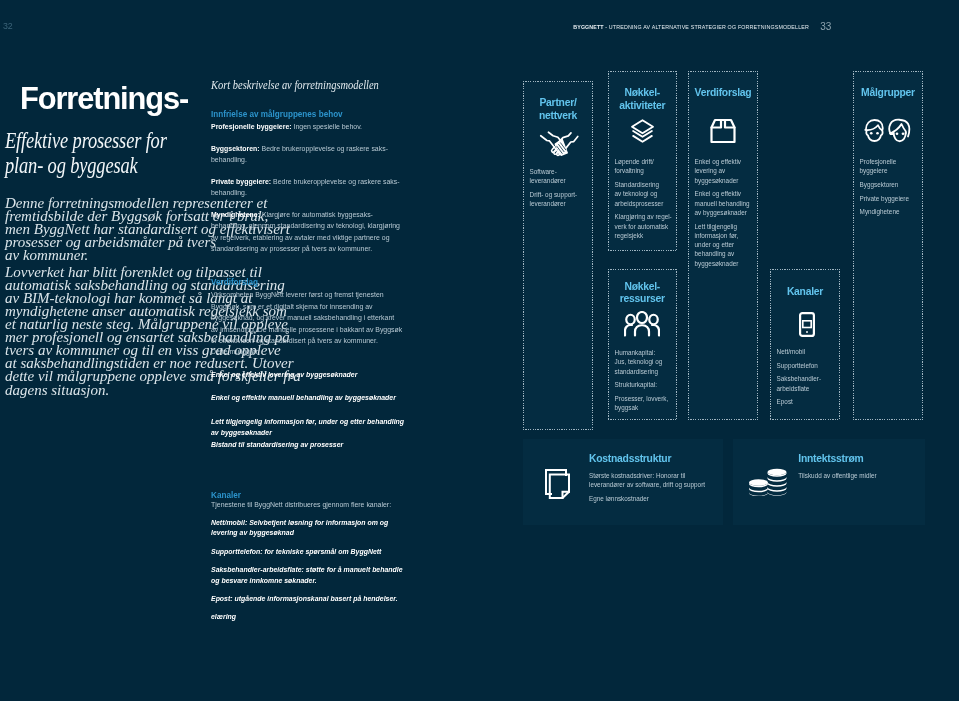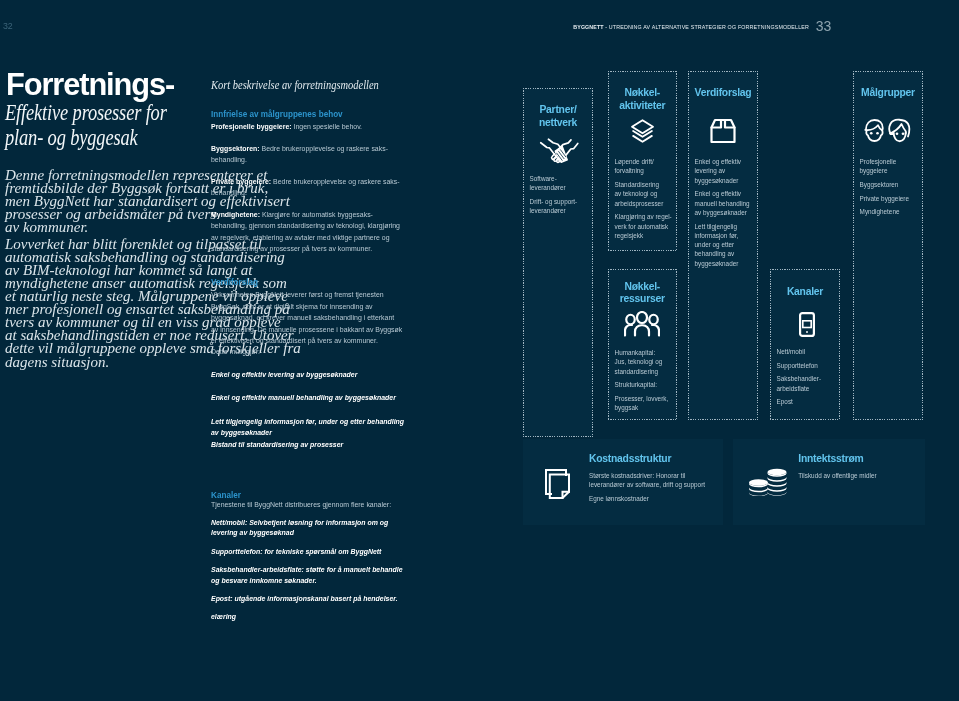--- a/index.html
+++ b/index.html
@@ -6,25 +6,25 @@
   body{width:959px;height:701px;overflow:hidden;
        font-family:"Liberation Sans",sans-serif;
        -webkit-font-smoothing:antialiased;}
   .page{position:relative;width:867px;height:701px;background:#02273b;}
 
   
   .hdr-left{position:absolute;left:2.9px;top:22.1px;font-size:8.8px;line-height:9px;color:#3c6479;letter-spacing:0;}
   .hdr-right{position:absolute;right:58px;top:23.6px;font-size:5.3px;line-height:6px;color:#e8eef2;
              letter-spacing:.18px;white-space:nowrap;}
   .hdr-right b{font-weight:bold;letter-spacing:.1px;}
-  .hdr-pg{position:absolute;right:35.6px;top:21.8px;font-size:14px;line-height:9px;color:#8fa5b0;}
+  .hdr-pg{position:absolute;right:35.6px;top:21.8px;font-size:10px;line-height:9px;color:#8fa5b0;}
 
   
   .intro{position:absolute;left:5px;top:69px;width:200px;}
-  .intro h1{margin:1px;font-size:30.8px;line-height:30.5px;font-weight:bold;color:#ffffff;letter-spacing:-1.1px;}
+  .intro h1{margin:15px;font-size:30.8px;line-height:30.5px;font-weight:bold;color:#ffffff;letter-spacing:-1.1px;}
   .intro h2{margin:-1.5px 0 0 0;font-family:"Liberation Serif",serif;font-style:italic;
             font-size:23.8px;line-height:24.5px;font-weight:normal;color:#f2f6f8;letter-spacing:-.2px;
             transform:scaleX(.775);transform-origin:0 0;width:129%;white-space:nowrap;}
   .intro p{margin:0;font-family:"Liberation Serif",serif;font-style:italic;font-size:15px;white-space:nowrap;
            line-height:13.1px;color:#dbe5ea;text-align:left;}
   .intro .p1{margin-top:19.5px;}
   .intro .p2{margin-top:3.7px;}
 
   
   .desc{position:absolute;left:210.6px;top:78.5px;width:214.5px;
@@ -57,21 +57,21 @@
   .bx .bi{position:absolute;left:1px;right:1px;text-align:center;line-height:0;}
   .bx .bl{position:absolute;left:6.6px;right:3px;color:#b9cad4;font-size:6.35px;line-height:9.3px;}
   .bx .bl div{margin-bottom:4.4px;}
   
   .wbx{z-index:2;background:#042c41;}
   .wbx .bt{position:absolute;text-align:right;right:auto;}
   .wbx .bl{position:absolute;right:auto;}
   .wbx .bi{position:absolute;left:auto;right:auto;text-align:left;}
 
   
-  .c1 {left:523px; top:88px;  width:70px;  height:349px;}
+  .c1 {left:523px; top:81px;  width:70px;  height:349px;}
   .c2a{left:608px; top:71px;  width:68.5px;height:180px;}
   .c2b{left:608px; top:269px; width:68.5px;height:151px;}
   .c3 {left:688px; top:71px;  width:70px;  height:349px;}
   .c4a{left:770px; top:71px;  width:70px;  height:180px;}
   .c4b{left:770px; top:269px; width:70px;  height:151px;}
   .c5 {left:853px; top:71px;  width:70px;  height:349px;}
   .cost{left:523px; top:439px; width:200px; height:86px;}
   .rev {left:733px; top:439px; width:192px; height:86px;}
   .cost .bt{left:66px;  top:13.5px;}
   .cost .bi{left:22px;  top:30px;}

